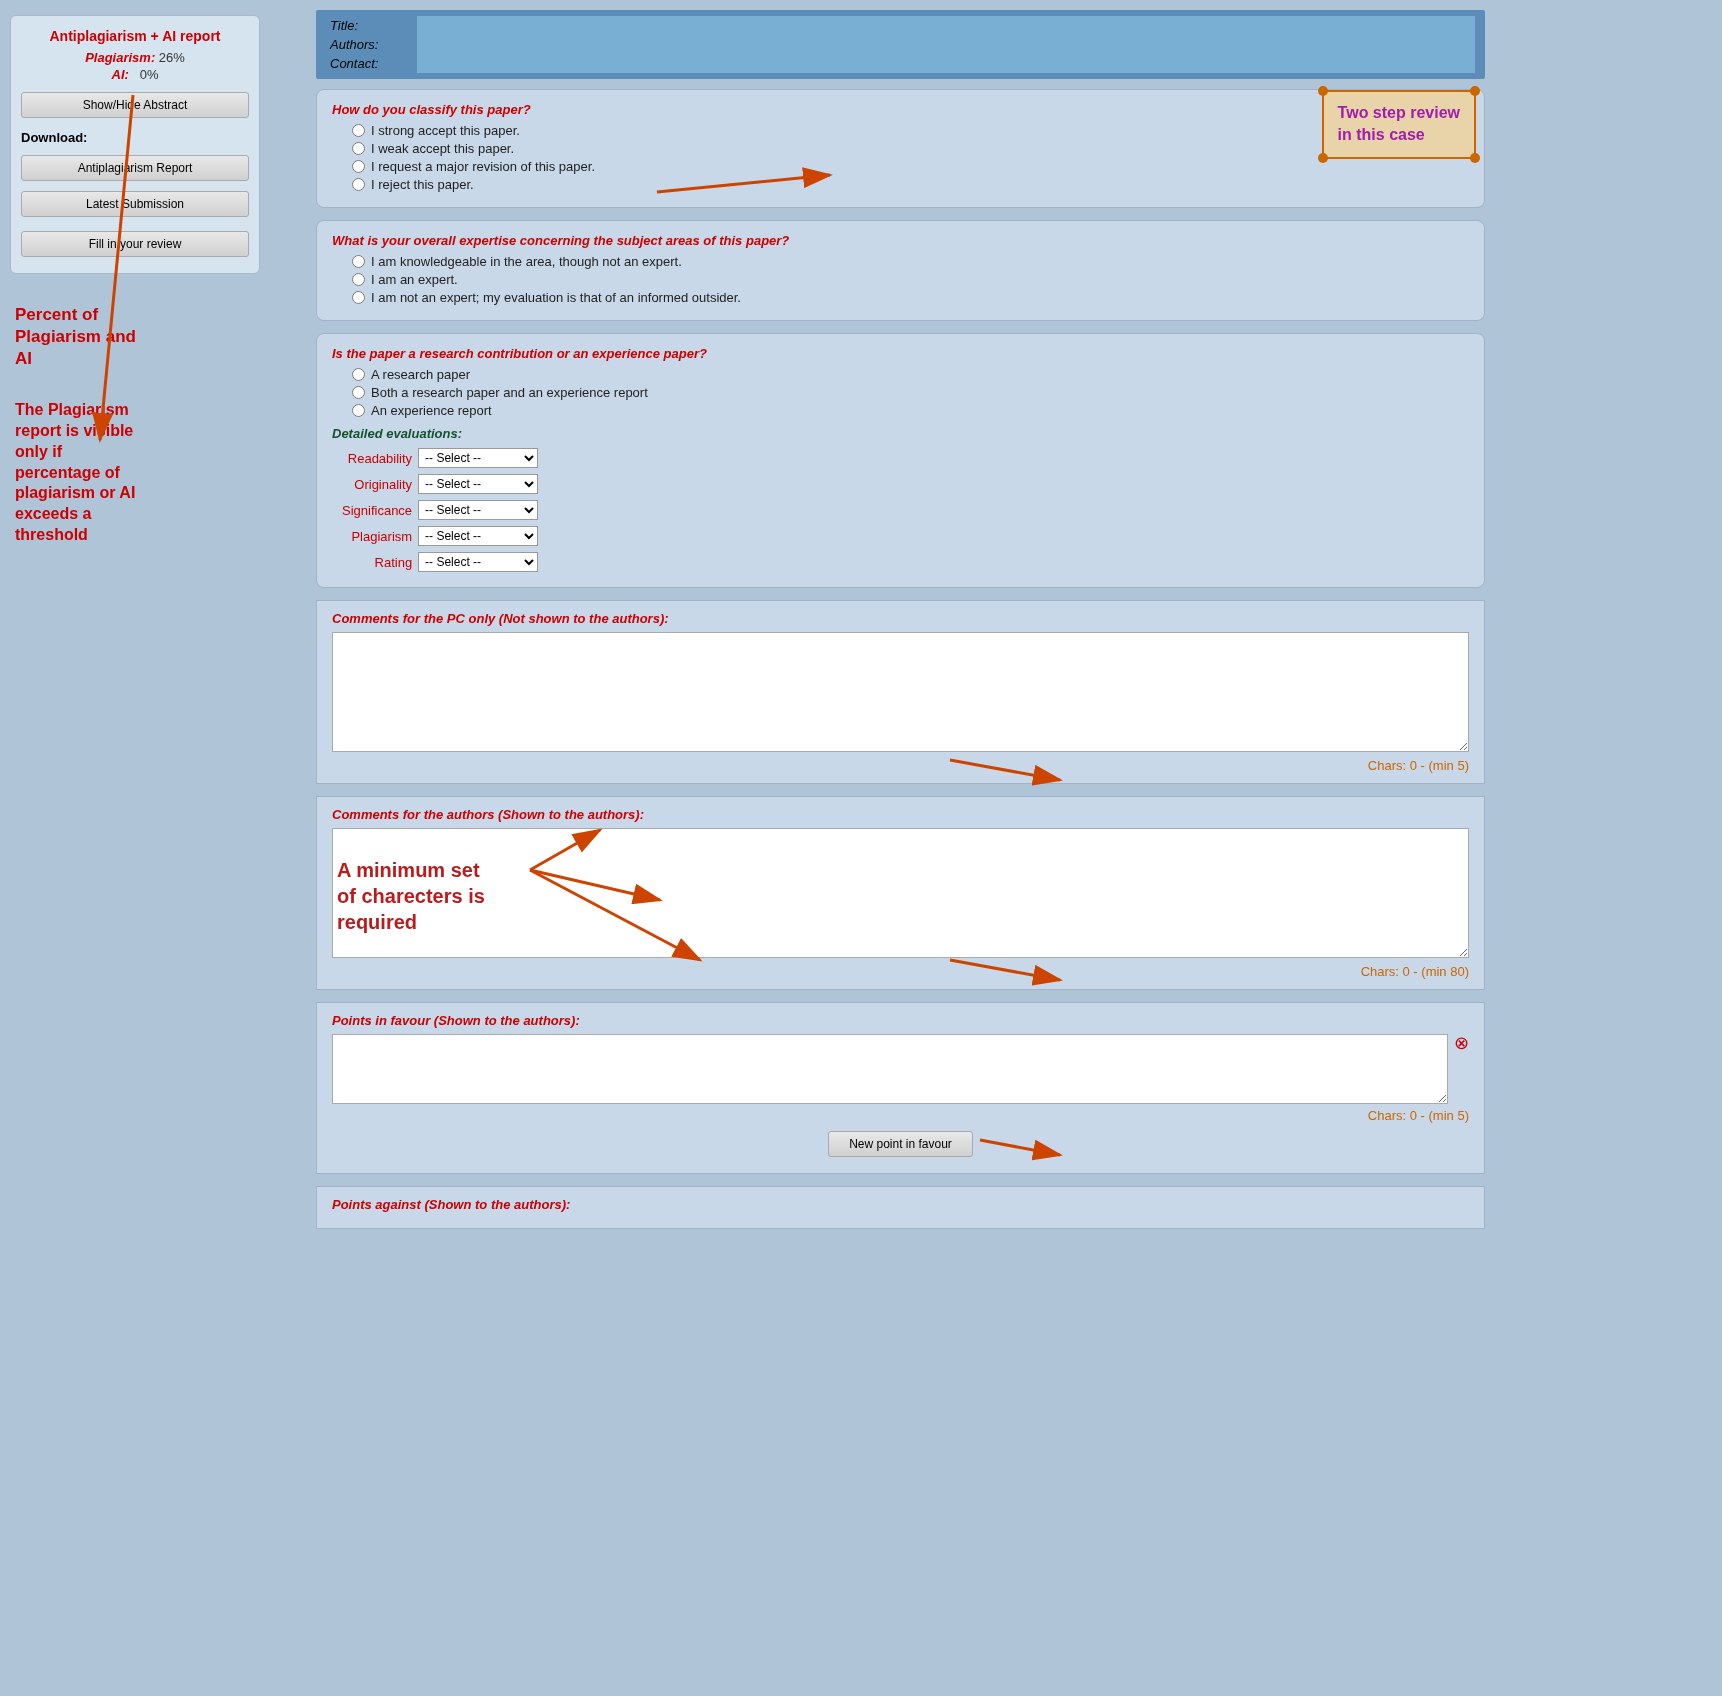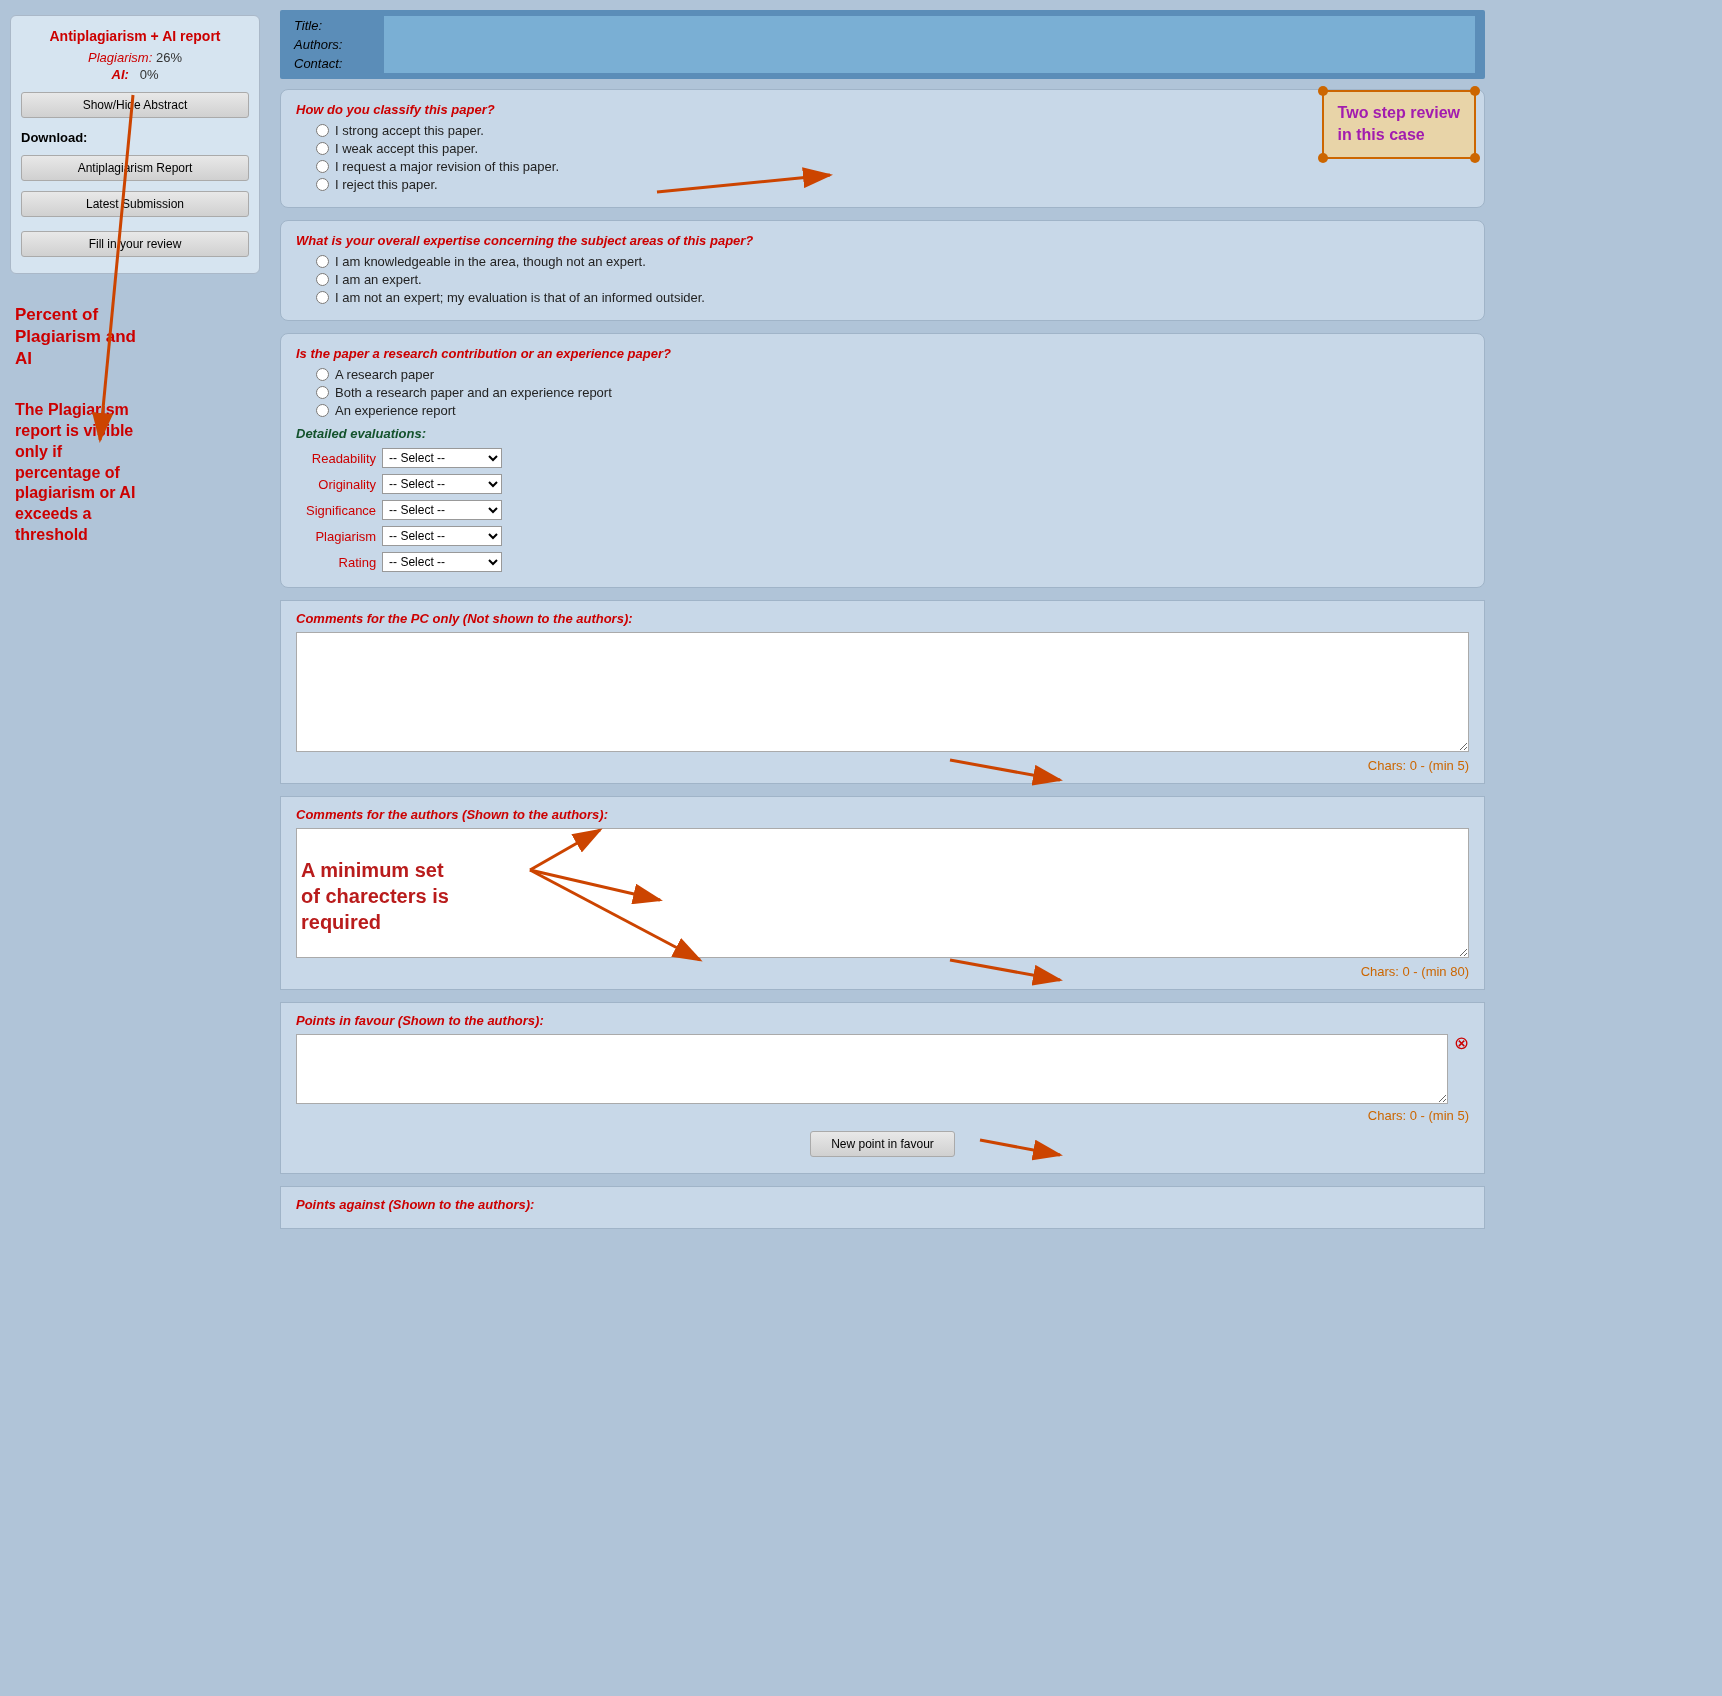--- a/index.html
+++ b/index.html
@@ -33,21 +33,21 @@
       font-weight: bold;
       margin-bottom: 6px;
     }
     .plagiarism-line {
       font-size: 13px;
       margin: 2px 0;
     }
     .plagiarism-label {
       color: #cc0000;
       font-style: italic;
-      font-weight: normal;
+      font-weight: bold;
     }
     .plagiarism-value {
       color: #333;
     }
     .ai-label {
       color: #cc0000;
       font-style: italic;
       font-weight: bold;
     }
     .ai-value {
@@ -268,20 +268,21 @@
       line-height: 1.3;
       padding: 0 5px;
     }
 
     
     .page-wrapper {
       display: flex;
       width: 1500px;
       min-height: 1696px;
       position: relative;
+      gap: 36px;
     }
     .arrows-overlay {
       position: absolute;
       top: 0; left: 0;
       width: 1722px;
       height: 1696px;
       pointer-events: none;
       z-index: 100;
     }
 

